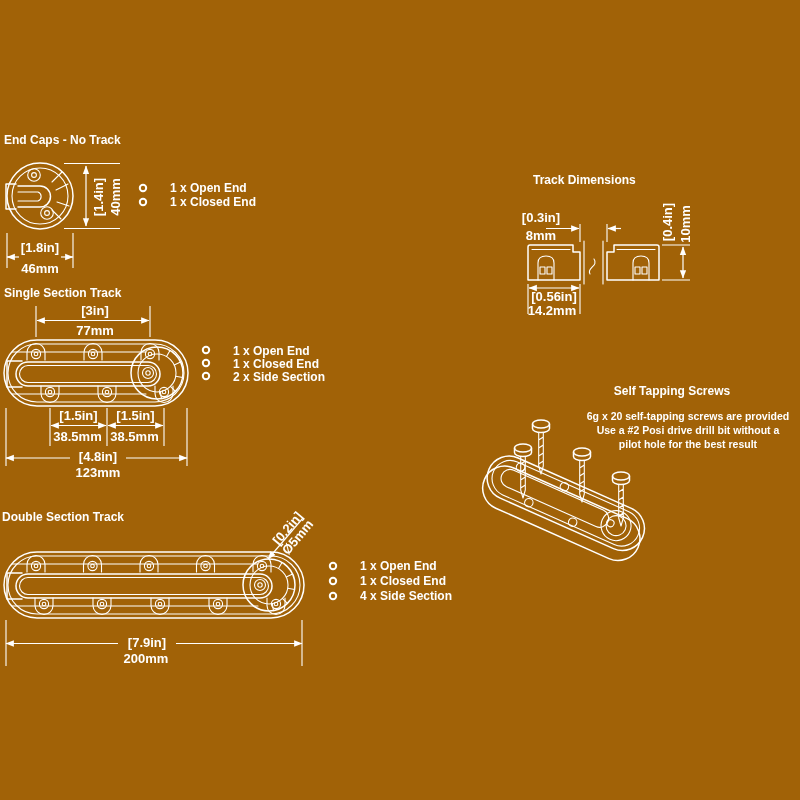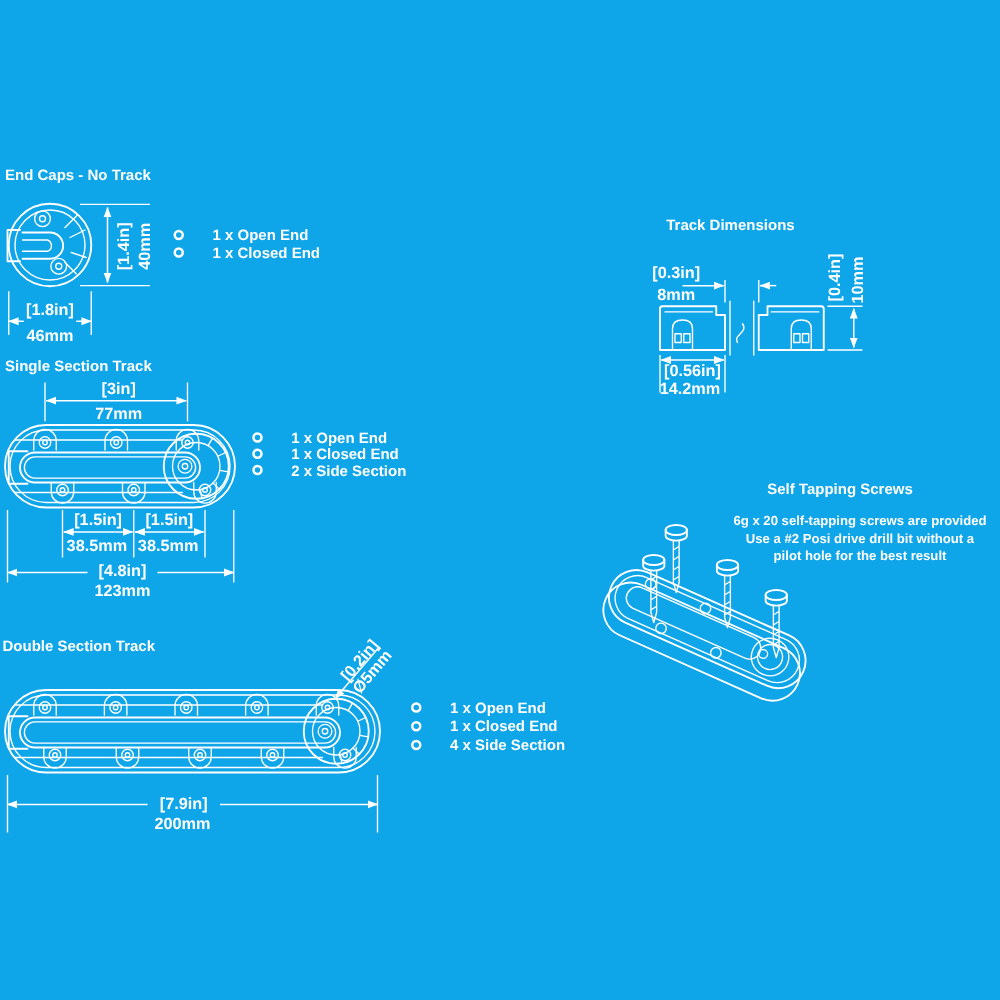--- a/index.html
+++ b/index.html
@@ -1,16 +1,16 @@
 <!DOCTYPE html>
 <html><head>
 <meta charset="utf-8">
 <style>
   html,body{margin:0;padding:0;background:#4b5a4c;width:800px;height:800px;overflow:hidden;}
-  #stage{position:relative;width:800px;height:800px;background:#0ea5e9;}
+  #stage{position:relative;width:800px;height:800px;background:#a16207;}
   svg{position:absolute;left:0;top:0;}
   .ln{fill:none;stroke:#ffffff;stroke-width:1.5;stroke-linecap:round;stroke-linejoin:round;}
   .fin{fill:none;stroke:#ffffff;stroke-width:1.1;stroke-linecap:round;stroke-linejoin:round;}
   .dim{fill:none;stroke:#ffffff;stroke-width:1.2;marker-start:url(#arw);marker-end:url(#arw);}
   .dimS{fill:none;stroke:#ffffff;stroke-width:1.2;marker-start:url(#arw);}
   .dimE{fill:none;stroke:#ffffff;stroke-width:1.2;marker-end:url(#arw);}
   .ext{fill:none;stroke:#ffffff;stroke-width:1.1;}
   text{fill:#ffffff;font-family:"Liberation Sans",sans-serif;}
   .hd{font-size:12px;font-weight:bold;}
   .dimt{font-size:13px;font-weight:bold;text-anchor:middle;}

